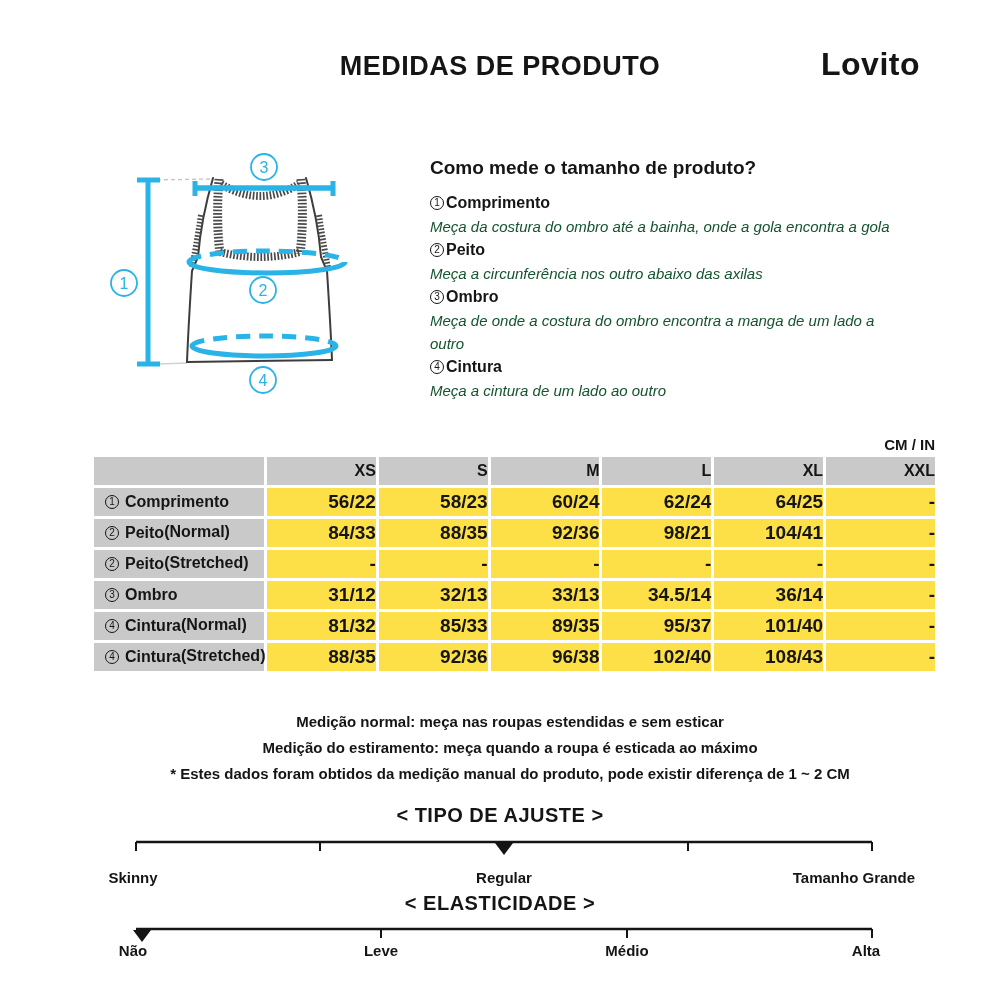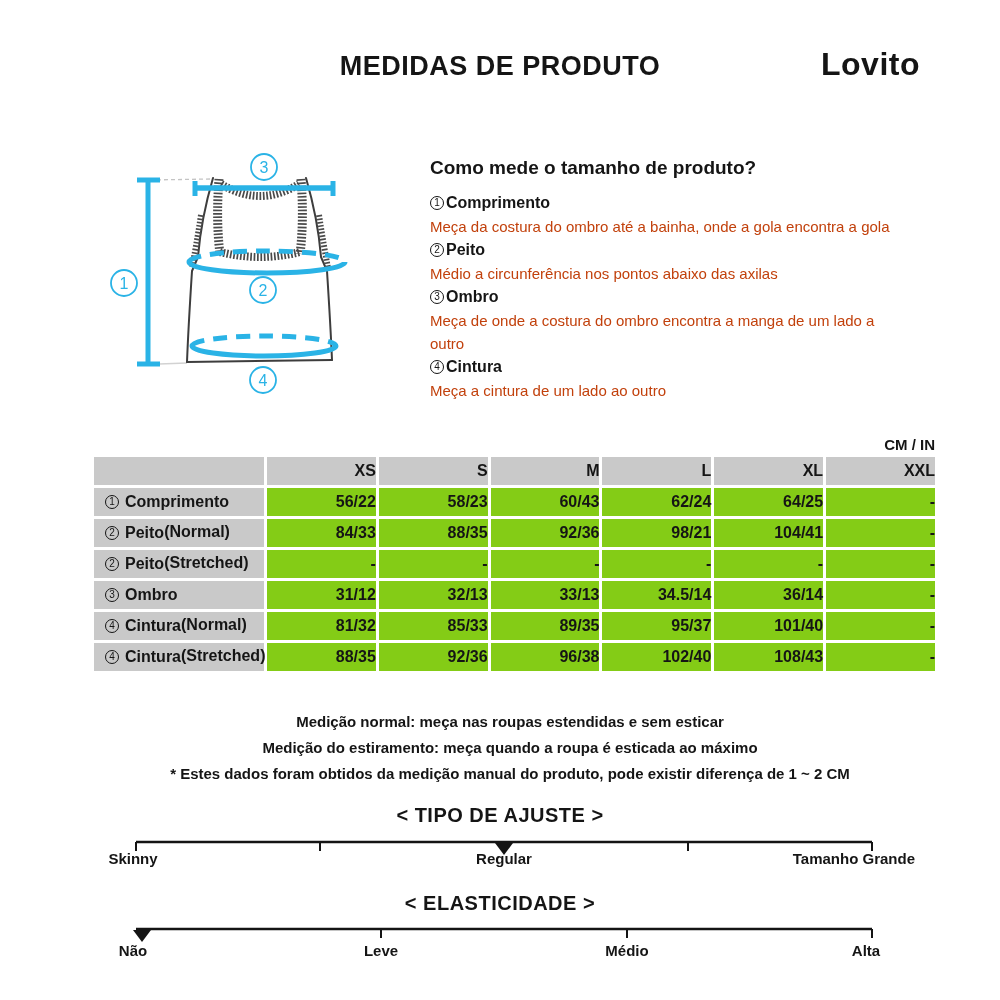--- a/index.html
+++ b/index.html
@@ -19,50 +19,50 @@
   .diagram { position:absolute; left:80px; top:140px; width:320px; height:270px; }
   
   .guide { position:absolute; left:430px; top:157px; width:462px; }
   .g-heading { font-size:19px; font-weight:bold; margin-bottom:12px; }
   .g-label { display:flex; align-items:center; gap:2px; font-size:16px; font-weight:bold; line-height:24px; }
   .circ {
     display:inline-flex; width:14px; height:14px; border:1.2px solid #151515; border-radius:50%;
     align-items:center; justify-content:center; font-size:10px; font-weight:normal; flex:none;
     box-sizing:border-box; line-height:1;
   }
-  .g-desc { font-size:15px; color:#c2410c; line-height:23px; }
+  .g-desc { font-size:15px; color:#14532d; line-height:23px;font-style:italic; }
   
   .unit-label { position:absolute; top:436px; right:65px; font-size:15px; font-weight:bold; }
   table.sizes {
     position:absolute; left:91px; top:454px; width:847px;
     border-collapse:separate; border-spacing:3px; table-layout:fixed;
   }
   table.sizes th, table.sizes td { height:28px; text-align:right; padding:0; font-weight:bold; }
   table.sizes th { background:#c9c9c9; font-size:16px; }
   table.sizes th.corner { background:#c9c9c9; }
-  table.sizes td { background:#84cc16; font-size:16px; }
+  table.sizes td { background:#fde047; font-size:19px; }
   table.sizes td.rlabel {
     background:#c9c9c9; text-align:left; font-size:16px;
   }
   .rlabel-inner { display:flex; align-items:center; padding-left:11px; }
   .rlabel-inner .circ { margin-right:6px; }
   .rsub { font-size:16px; align-self:flex-end; margin-bottom:2px;text-align:right; }
   
   .notes { position:absolute; left:0; top:709px; width:1000px; text-align:center; }
   .notes .note-line { font-size:15px; font-weight:bold; line-height:26px;padding-left:20px; }
   
   .scale { position:absolute; left:0; width:1000px; height:84px; }
   .scale-title { position:absolute; left:0; top:0; width:1000px; text-align:center; font-size:20px; font-weight:bold; letter-spacing:0.5px; }
   .scale-svg { position:absolute; left:0; display:block; }
   .scale-labels { position:absolute; left:0; width:1000px; height:20px; }
   .sl { position:absolute; font-size:15px; font-weight:bold; white-space:nowrap; transform:translateX(-50%); }
   .sl.right-edge { transform:translateX(-100%); }
   #fit-scale { top:804px; }
   #fit-scale .scale-svg { top:28px; }
-  #fit-scale .scale-labels { top:46px; }
+  #fit-scale .scale-labels { top:65px; }
   #elasticity-scale { top:892px;padding-left:24px; }
   #elasticity-scale .scale-svg { top:27px; }
   #elasticity-scale .scale-labels { top:50px; }
 </style>
 </head>
 <body>
 
 <div class="page">
 
   <div class="page-title">MEDIDAS DE PRODUTO</div>
@@ -126,21 +126,21 @@
     </div>
     <div class="g-desc">
       <div>Meça da costura do ombro até a bainha, onde a gola encontra a gola</div>
     </div>
 
     <div class="g-label">
       <span class="circ">2</span>
       <span>Peito</span>
     </div>
     <div class="g-desc">
-      <div>Médio a circunferência nos pontos abaixo das axilas</div>
+      <div>Meça a circunferência nos outro abaixo das axilas</div>
     </div>
 
     <div class="g-label">
       <span class="circ">3</span>
       <span>Ombro</span>
     </div>
     <div class="g-desc">
       <div>Meça de onde a costura do ombro encontra a manga de um lado a</div>
       <div>outro</div>
     </div>
@@ -179,21 +179,21 @@
     <tr>
       <td class="rlabel">
         <span class="rlabel-inner">
               <span class="circ">1</span>
               <span>Comprimento</span>
               <span class="rsub"></span>
             </span>
       </td>
       <td>56/22</td>
       <td>58/23</td>
-      <td>60/43</td>
+      <td>60/24</td>
       <td>62/24</td>
       <td>64/25</td>
       <td>-</td>
     </tr>
     <tr>
       <td class="rlabel">
         <span class="rlabel-inner">
               <span class="circ">2</span>
               <span>Peito</span>
               <span class="rsub">(Normal)</span>

